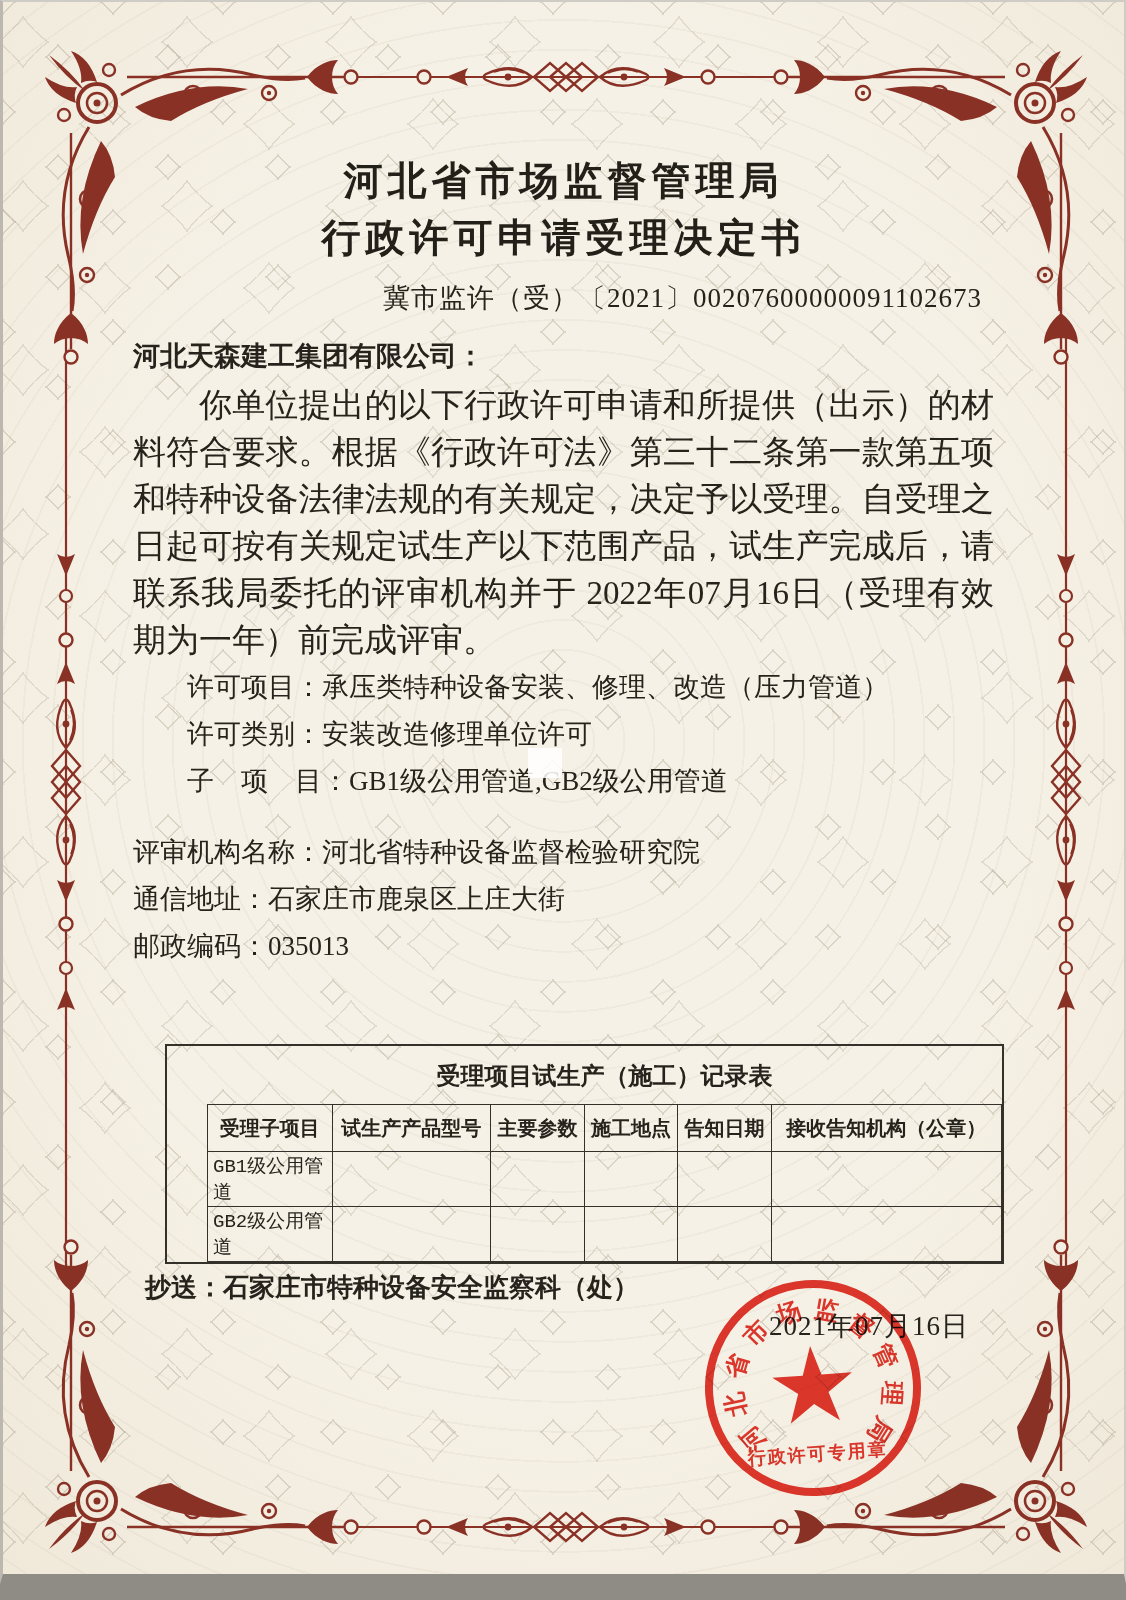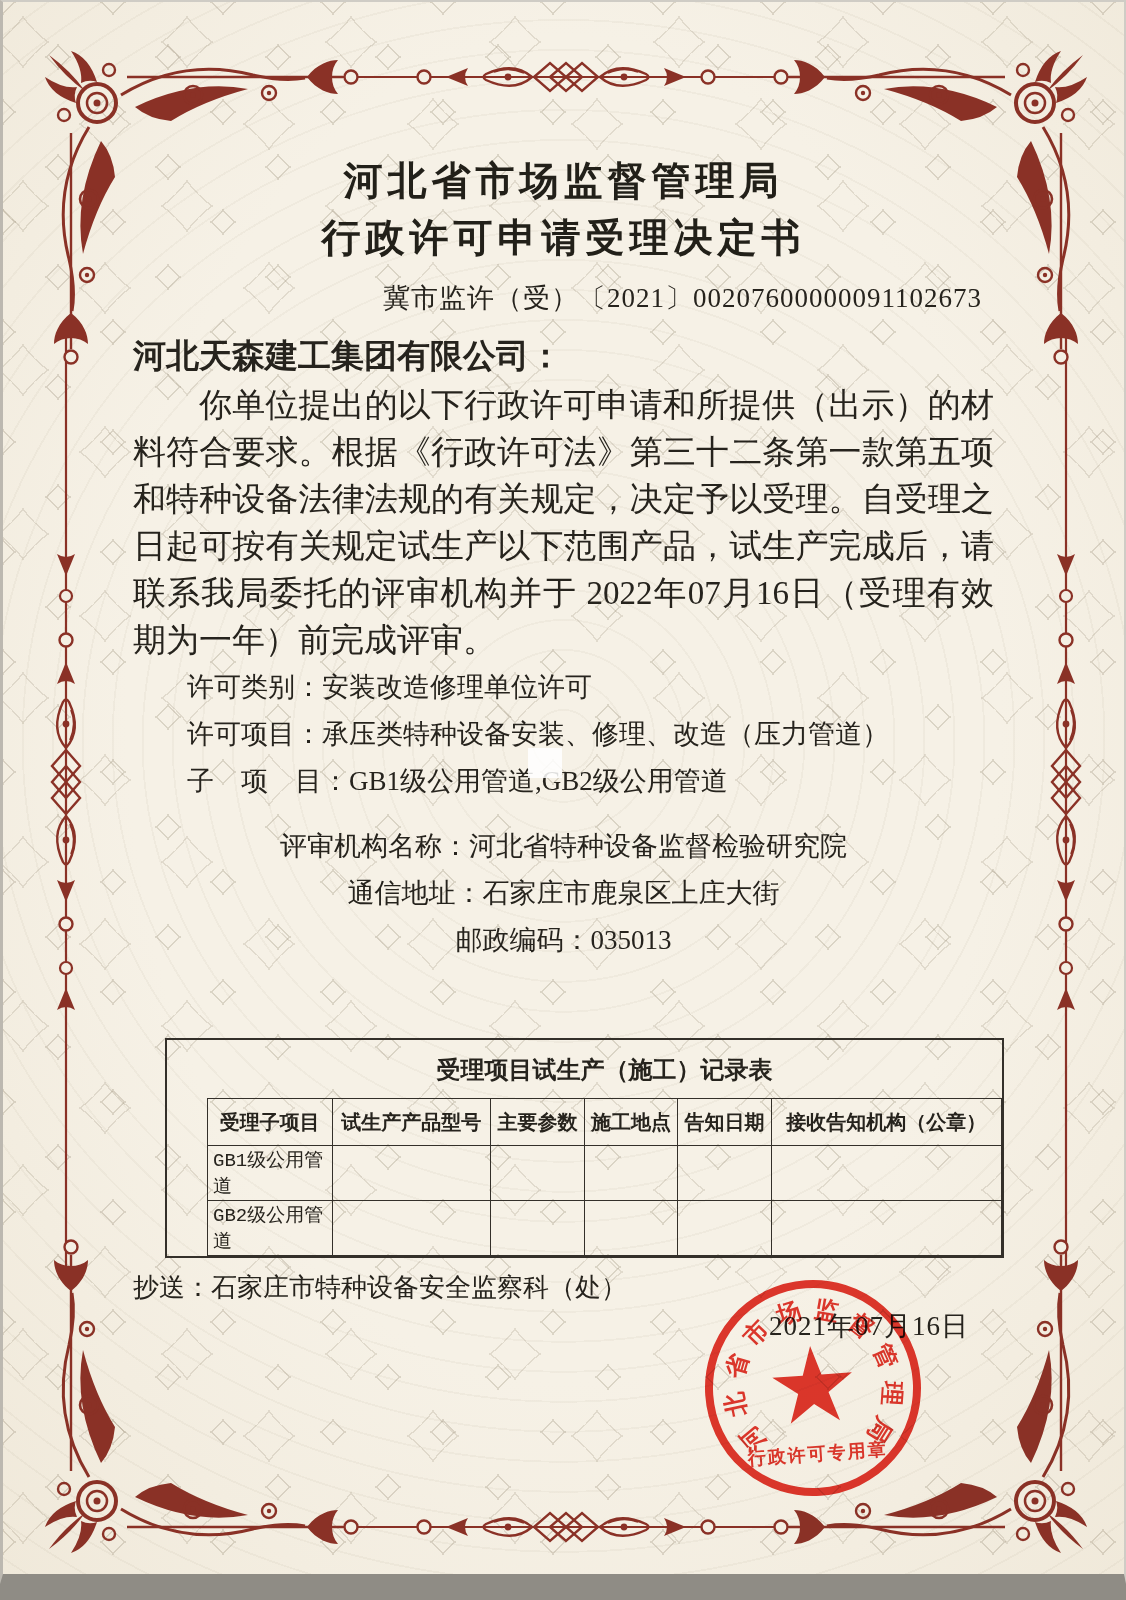--- a/index.html
+++ b/index.html
@@ -24,36 +24,36 @@
       radial-gradient(circle, rgba(140,128,105,0) 0 99px, rgba(140,128,105,0.20) 99px 100.4px, rgba(140,128,105,0) 100.4px 100%),
       radial-gradient(circle, rgba(140,128,105,0) 0 99px, rgba(140,128,105,0.20) 99px 100.4px, rgba(140,128,105,0) 100.4px 100%),
       repeating-radial-gradient(circle at 50% 47%, rgba(150,138,112,0.07) 0 1.8px, rgba(0,0,0,0) 1.8px 30px);
     background-size:110px 110px,110px 110px,164px 164px,164px 164px,auto;
     background-position:0 0,55px 55px,20px 40px,102px 122px,0 0;
   }
   svg.frame{position:absolute;inset:0;}
   .content{position:absolute;left:130px;right:130px;top:150px;}
   .title{ text-align:center;font-size:39px;font-weight:bold;line-height:57px;letter-spacing:5px;color:#222019;}
   .doc-number{margin-top:14px;text-align:right;padding-right:12px;font-size:27px;letter-spacing:1px;}
-  .addressee{margin-top:18px;font-size:33px;font-weight:bold;line-height:44px;}
+  .addressee{margin-top:18px;font-size:27px;font-weight:bold;line-height:44px;}
   .paragraph{margin-top:4px;font-size:33px;line-height:47px;text-align:justify;text-indent:2em;}
   .lic-line{padding-left:54px;font-size:27px;line-height:47px;}
-  .agency{margin-top:18px;text-align:center;}
+  .agency{margin-top:24px;}
   .agency-line{font-size:27px;line-height:47px;}
   .agency-line .contact-label{margin-left:22px;}
   .table-wrap{margin-top:74px;margin-left:32px;width:795px;border:2px solid #34302a;padding-left:40px;}
   .tbl-title{font-size:24px;font-weight:bold;text-align:center;padding:14px 0 12px 0;}
   table{border-collapse:collapse;width:100%;table-layout:fixed;}
   th,td{border:1.5px solid #34302a;}
   th{font-size:20px;font-weight:bold;height:46px;padding:0 2px;}
   td{height:33px;font-size:19px;font-family:Liberation Mono, monospace;}
   td.rowlabel{padding-left:5px;text-align:left;}
   tr.data-row td{border-left:1.5px solid #34302a;}
   thead tr th{border-top:1.5px solid #34302a;}
-  .cc-line{position:absolute;left:130px;top:1268px;font-size:26px;}
+  .cc-line{position:absolute;left:142px;top:1268px;font-size:26px;font-weight:bold;}
   .issue-date{position:absolute;left:766px;top:1306px;font-size:27px;letter-spacing:1px;z-index:2;}
   .seal{position:absolute;left:698px;top:1268px;z-index:3;mix-blend-mode:multiply;opacity:0.9;transform:rotate(-4deg);}
   .seal-char{font-size:24px;font-weight:bold;fill:#e02318;text-anchor:middle;dominant-baseline:central;font-family:"Liberation Serif","DejaVu Serif",serif;}
   .seal-bottom{font-size:18px;font-weight:bold;fill:#e02318;text-anchor:middle;letter-spacing:2px;font-family:"Liberation Serif","DejaVu Serif",serif;}
   .scan-artifact{position:absolute;left:525px;top:746px;width:34px;height:30px;background:#ffffff;opacity:.85;}
 </style>
 </head>
 <body>
 
 <div class="page">
@@ -131,22 +131,22 @@
   </svg>
 
   <div class="content">
     <div class="title">河北省市场监督管理局</div>
     <div class="title">行政许可申请受理决定书</div>
     <div class="doc-number">冀市监许（受）〔2021〕00207600000091102673</div>
 
     <div class="addressee">河北天森建工集团有限公司：</div>
     <div class="paragraph">你单位提出的以下行政许可申请和所提供（出示）的材料符合要求。根据《行政许可法》第三十二条第一款第五项和特种设备法律法规的有关规定，决定予以受理。自受理之日起可按有关规定试生产以下范围产品，试生产完成后，请联系我局委托的评审机构并于 2022年07月16日（受理有效期为一年）前完成评审。</div>
 
+    <div class="lic-line"><span>许可项目：</span><span>承压类特种设备安装、修理、改造（压力管道）</span></div>
     <div class="lic-line"><span>许可类别：</span><span>安装改造修理单位许可</span></div>
-    <div class="lic-line"><span>许可项目：</span><span>承压类特种设备安装、修理、改造（压力管道）</span></div>
     <div class="lic-line"><span>子　项　目：</span><span>GB1级公用管道,GB2级公用管道</span></div>
 
     <div class="agency">
       <div class="agency-line"><span>评审机构名称：</span><span>河北省特种设备监督检验研究院</span></div>
       <div class="agency-line"><span>通信地址：</span><span>石家庄市鹿泉区上庄大街</span></div>
       <div class="agency-line"><span>邮政编码：</span><span>035013</span></div>
     </div>
 
     <div class="table-wrap">
       <div class="tbl-title">受理项目试生产（施工）记录表</div>

